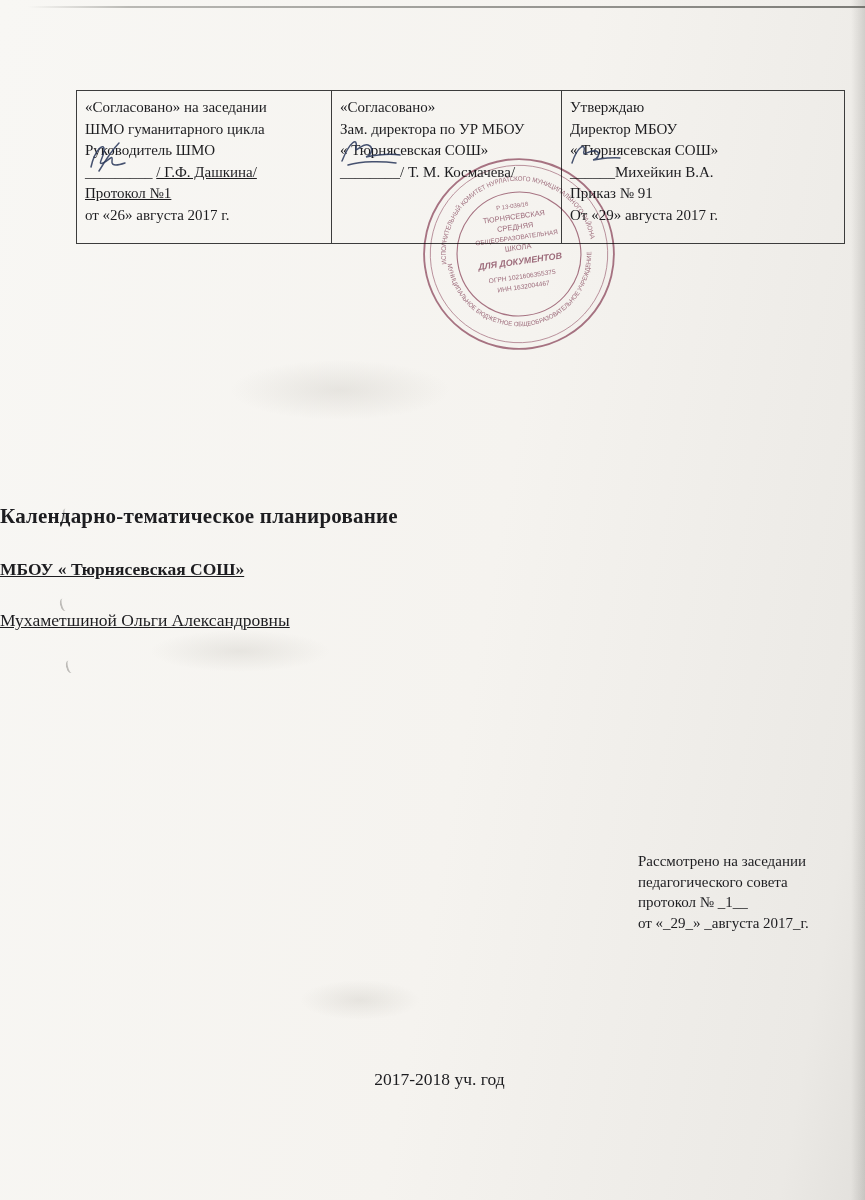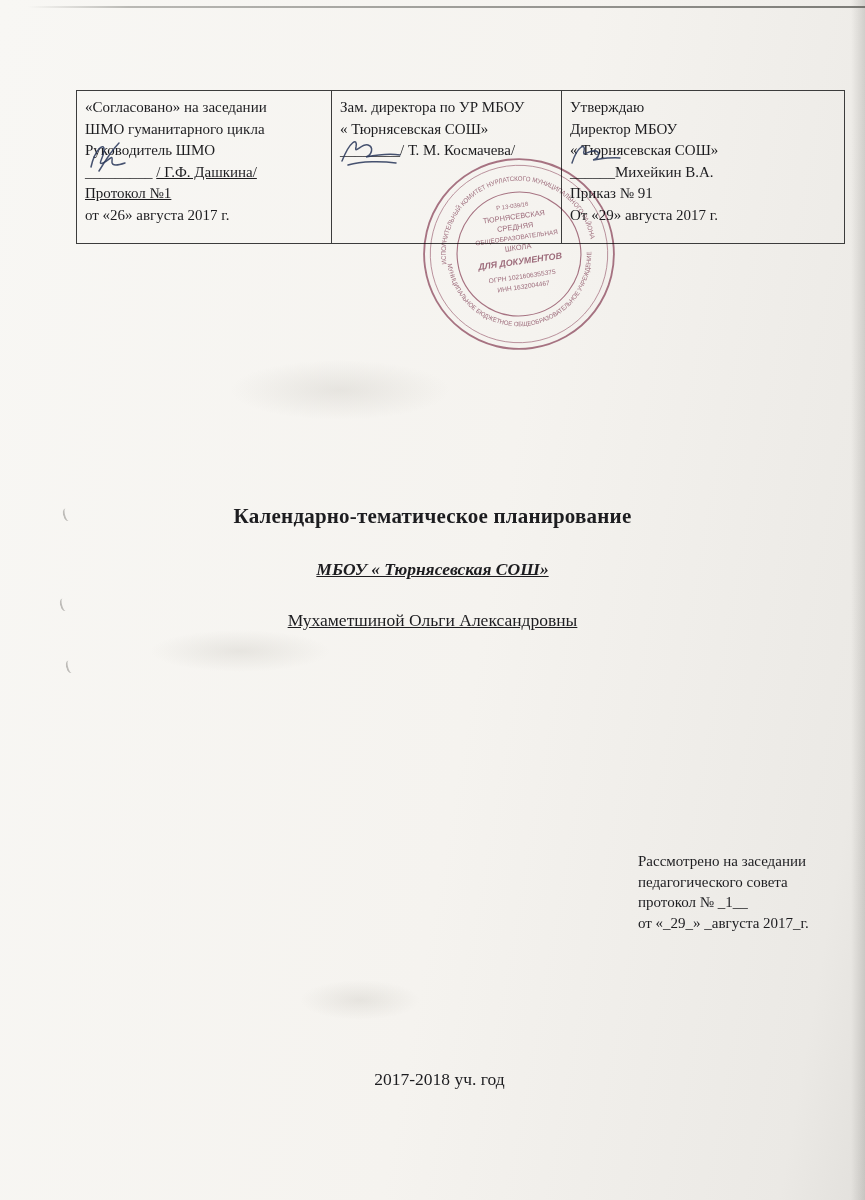--- a/index.html
+++ b/index.html
@@ -42,23 +42,23 @@
   .stamp {
     position: absolute; left: 421px; top: 156px; width: 196px; height: 196px;
     transform: rotate(-8deg);
     mix-blend-mode: multiply; opacity: .82;
     font-family: "Liberation Sans", sans-serif;
   }
   .stamp circle { fill: none; stroke: #9b5a70; }
   .stamp text, .stamp textPath { fill: #8e4f66; }
 
   
-  .center { position: absolute; left: 0; right: 0; text-align: center; }
+  .center { position: absolute; left: 0; right: 0; text-align: left; }
   .t-main    { top: 504px; font-size: 21px; font-weight: 700; letter-spacing: .2px; }
-  .t-school  { top: 559px; font-size: 17.5px; font-weight: 700; font-style: italic; }
+  .t-school  { top: 559px; font-size: 17.5px; font-weight: 700; }
   .t-teacher { top: 610px; font-size: 17.5px; font-weight: 400; }
   .t-subject { top: 667px; font-size: 16.5px; font-weight: 400; }
 
   .considered { position: absolute; left: 638px; top: 851px; font-size: 15px; line-height: 20.5px; }
 
   .footer { position: absolute; top: 1069px; left: 14px; right: 0; text-align: center; font-size: 17.5px; }
 </style>
 </head>
 <body>
 
@@ -82,20 +82,21 @@
       <div><span>_________ </span><span class="u">/ Г.Ф. Дашкина/</span></div>
       <div class="u">Протокол №1</div>
       <div>от «26» августа 2017 г.</div>
       <svg class="sig" style="left:8px;top:48px;" width="80" height="38" viewBox="0 0 80 38">
         <path d="M6 28 C 10 10, 20 2, 19 12 C 18 20, 12 26, 18 24 C 24 22, 28 14, 27 22 C 26 28, 34 26, 40 24"></path>
         <path d="M14 32 C 20 22, 28 10, 34 4"></path>
       </svg>
     </div>
 
     <div class="cell">
+      <div>«Согласовано»</div>
       <div>Зам. директора по  УР МБОУ</div>
       <div>« Тюрнясевская СОШ»</div>
       <div>________/ Т. М. Космачева/</div>
       <svg class="sig" style="left:6px;top:46px;" width="92" height="34" viewBox="0 0 92 34">
         <path d="M4 24 C 12 4, 20 0, 18 10 C 16 18, 24 6, 30 8 C 36 10, 34 18, 28 20 C 38 18, 50 16, 62 18"></path>
         <path d="M10 28 C 24 24, 44 24, 58 26"></path>
       </svg>
     </div>
 
     <div class="cell">

